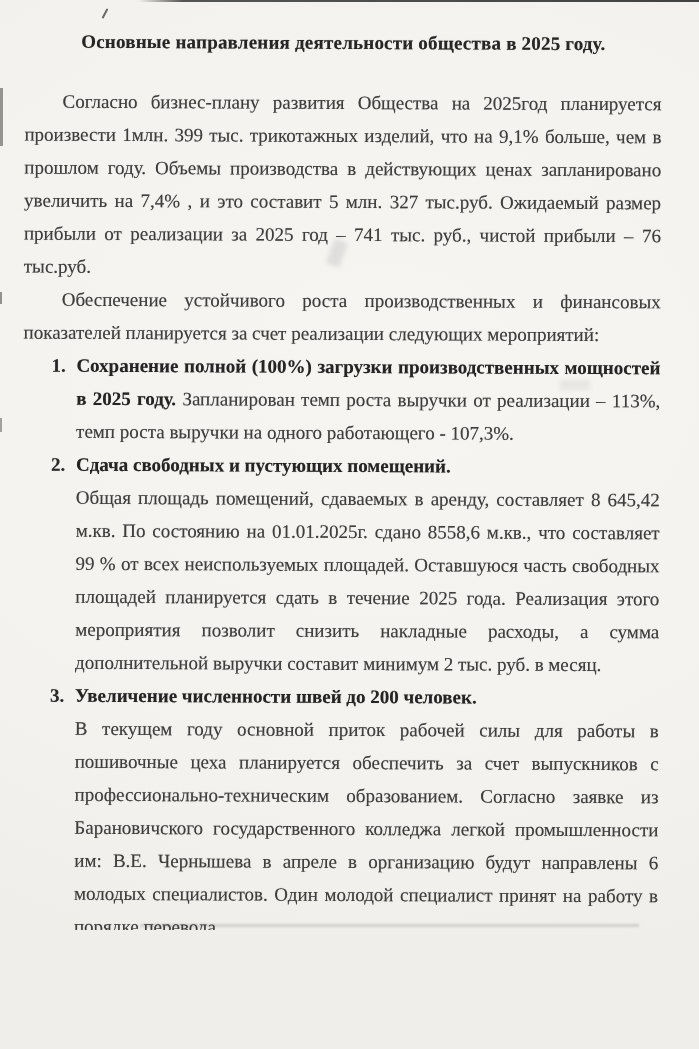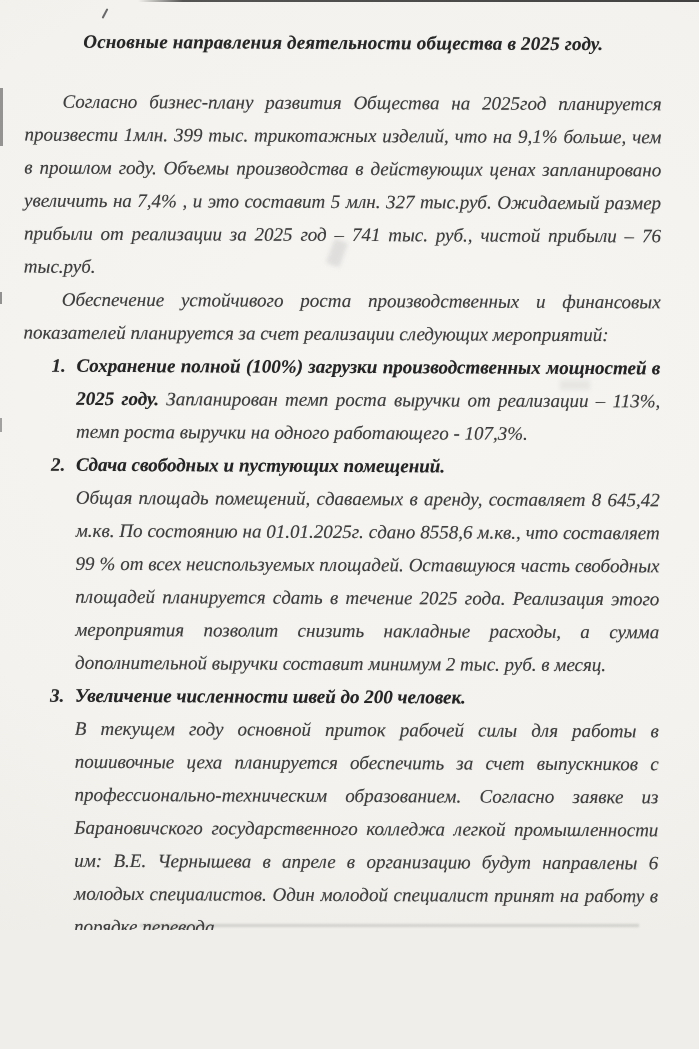--- a/index.html
+++ b/index.html
@@ -14,21 +14,20 @@
     overflow: hidden;
   }
   .scan-page {
     position: relative;
     width: 699px;
     height: 930px;
     overflow: hidden;
     background:
       radial-gradient(ellipse 900px 700px at 55% 40%, #f6f5f2 0%, #f3f2ee 60%, #edecE7 100%);
     color: #3e3e3e;
-    font-style: italic;
   }
   .content {
     position: absolute;
     top: 0;
     left: 0;
     right: 0;
     padding: 20px 37px 0 25px;
     transform: rotate(0.25deg);
     transform-origin: 50% 0;
     font-size: 19px;

